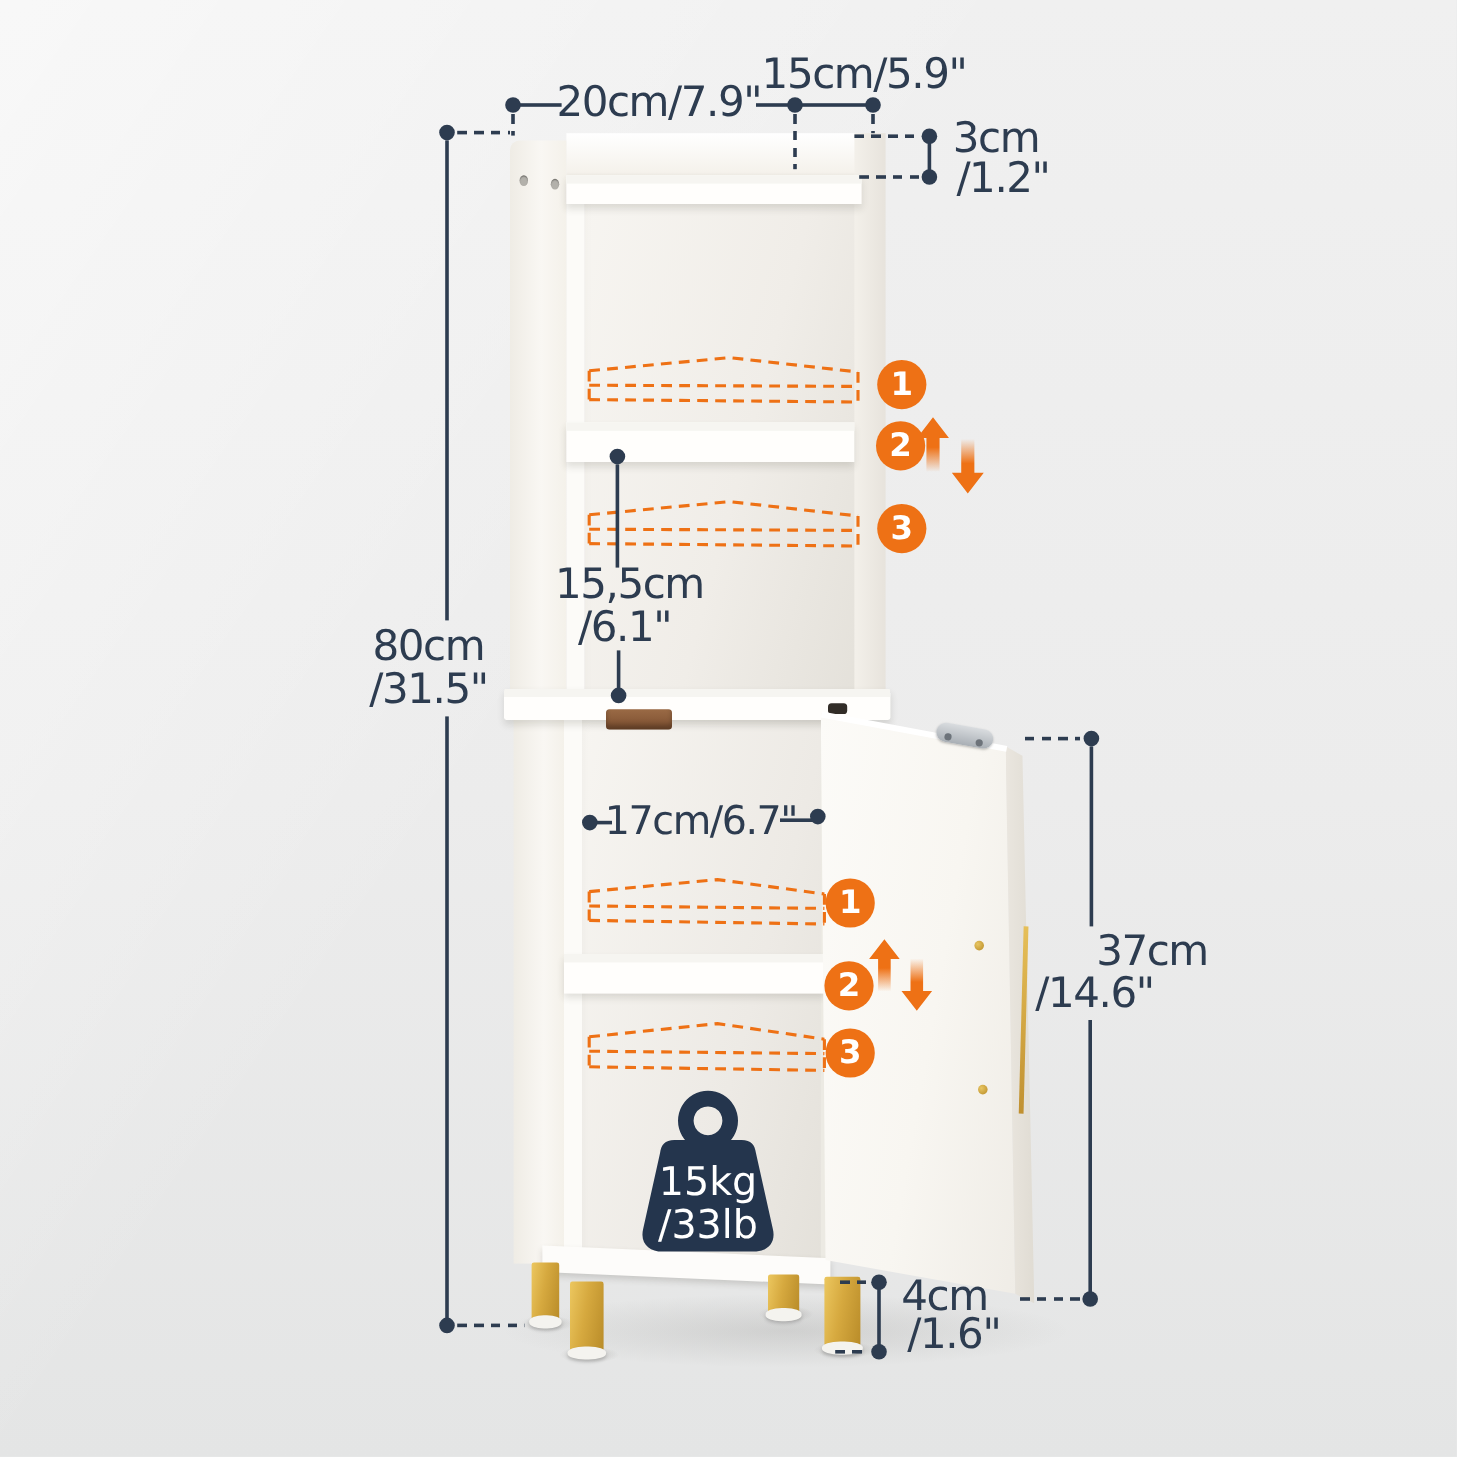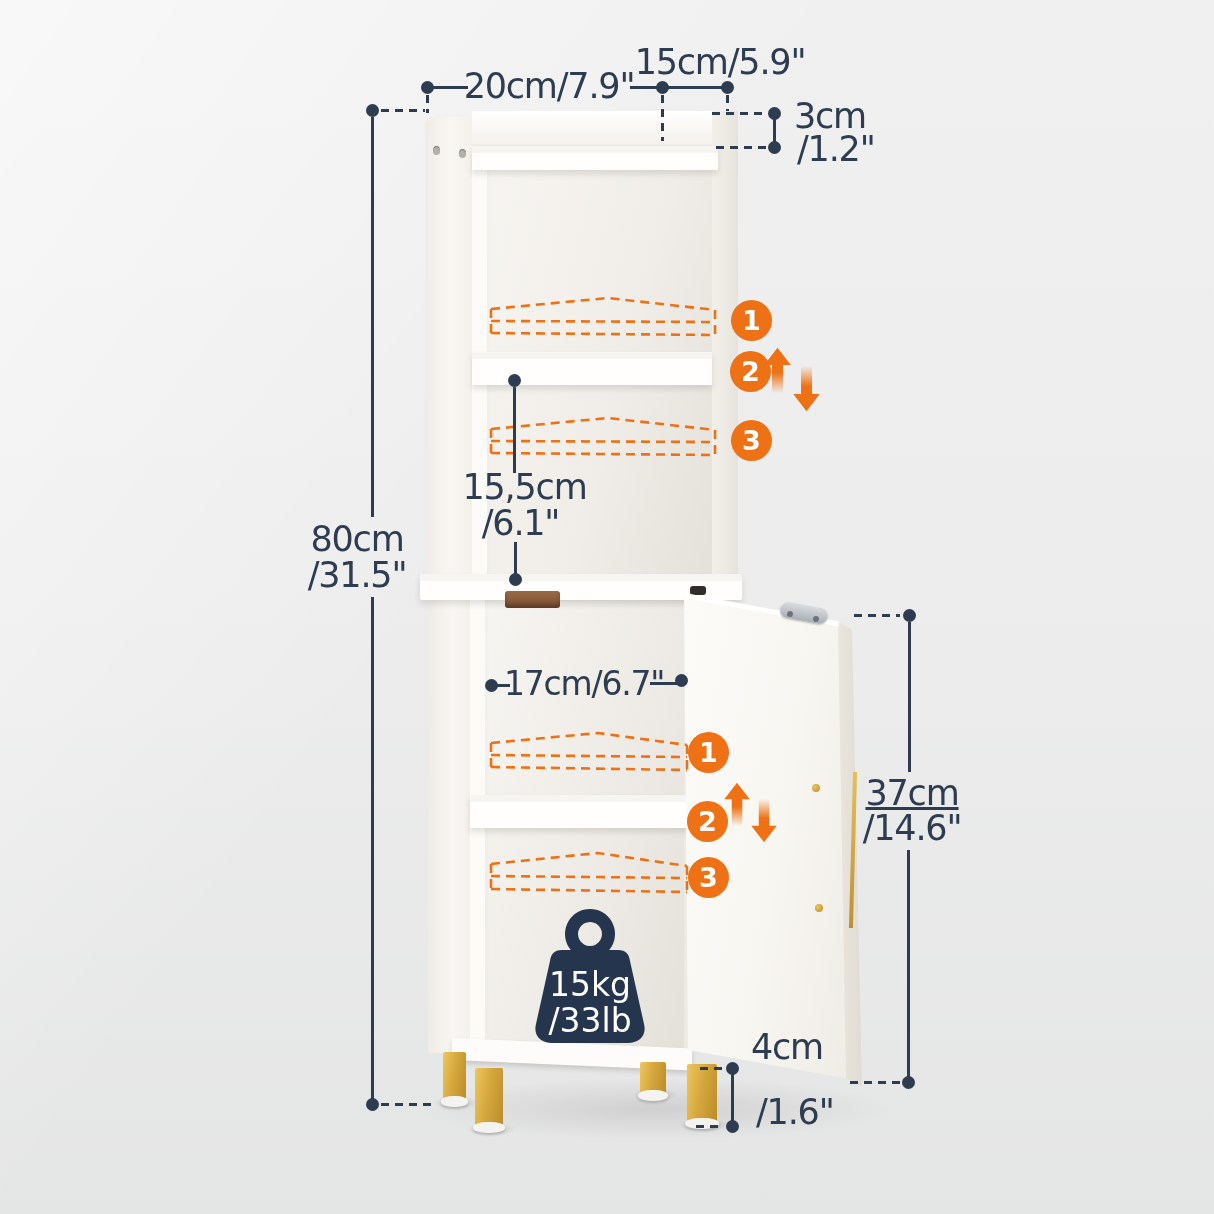--- a/index.html
+++ b/index.html
@@ -222,27 +222,27 @@
 
   <div class="dot" style="left:485px;top:679px;"></div>
   <div class="hline" style="left:496px;top:684px;width:14px;"></div>
   <div class="dim center" style="left:504px;top:667px;width:148px;font-size:33px;">17cm/6.7"</div>
   <div class="hline" style="left:650px;top:682px;width:28px;"></div>
   <div class="dot" style="left:675px;top:674px;"></div>
 
   <div class="hdash" style="left:854px;top:614px;width:46px;"></div>
   <div class="dot" style="left:903px;top:609px;"></div>
   <div class="vline" style="left:908px;top:622px;height:150px;"></div>
-  <div class="dim center" style="left:856px;top:776px;width:112px;text-decoration:underline;">37cm</div>
+  <div class="dim center" style="left:904px;top:776px;width:112px;">37cm</div>
   <div class="dim center" style="left:856px;top:811px;width:112px;">/14.6"</div>
   <div class="vline" style="left:907px;top:850px;height:228px;"></div>
   <div class="dot" style="left:902px;top:1076px;"></div>
   <div class="hdash" style="left:850px;top:1081px;width:50px;"></div>
 
   <div class="hdash" style="left:700px;top:1067px;width:26px;"></div>
   <div class="dot" style="left:726px;top:1062px;"></div>
   <div class="vline" style="left:731px;top:1073px;height:50px;"></div>
   <div class="dot" style="left:726px;top:1120px;"></div>
   <div class="hdash" style="left:696px;top:1125px;width:28px;"></div>
-  <div class="dim" style="left:751px;top:1030px;">4cm</div>
+  <div class="dim" style="left:751px;top:1064px;">4cm</div>
   <div class="dim" style="left:756px;top:1095px;">/1.6"</div>
 
 </div>
 
 </body></html>

